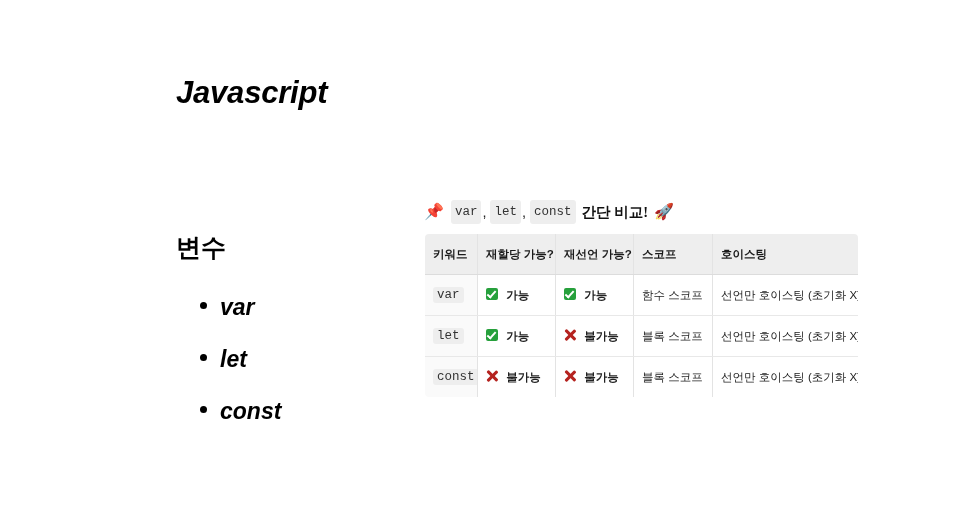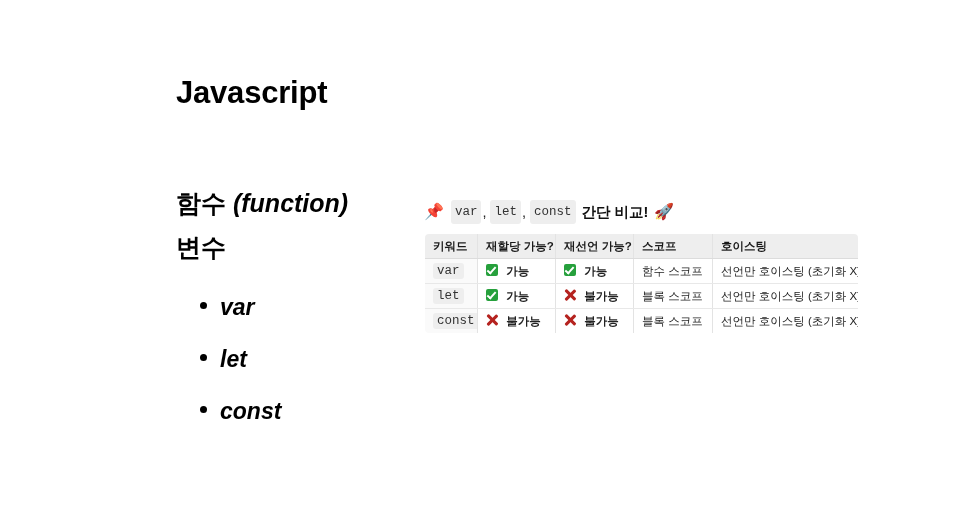--- a/index.html
+++ b/index.html
@@ -20,20 +20,21 @@
   #left-column {
     position: absolute;
     left: 176px;
     top: 74px;
     width: 250px;
   }
 
   #page-title {
     font-size: 31px;
     font-weight: bold;
+    font-style: italic;
     letter-spacing: -0.2px;
     line-height: 38px;
     margin: 0;
   }
 
   #heading-function {
     margin: 0;
     position: absolute;
     left: 0;
     top: 113px;
@@ -106,21 +107,21 @@
     font-size: 16px;
     line-height: 1;
   }
   #figure-caption .emoji.pin { margin-right: 7px; }
   #figure-caption .emoji.rocket { margin-left: 6px; }
   #figure-caption .sep {
     font-weight: normal;
     margin: 0 4px 0 1px;
     color: #222;
   }
-  #figure-caption .caption-text { margin-left: 6px; }
+  #figure-caption .caption-text { margin-left: 6px; font-family: Liberation Serif, serif; }
 
   code.chip {
     font-family: "Liberation Mono", monospace;
     font-size: 12.5px;
     font-weight: normal;
     font-style: normal;
     background: #eeeeee;
     color: #333333;
     border-radius: 3px;
     padding: 1px 4px;
@@ -133,21 +134,21 @@
     background: #ffffff;
     border: 1px solid #dddddd;
     border-radius: 5px;
     overflow: hidden;
     table-layout: fixed;
   }
   #comparison-table th,
   #comparison-table td {
     border-right: 1px solid #e3e3e3;
     border-bottom: 1px solid #e8e8e8;
-    padding: 0 8px;
+    padding: 8px 8px;
     height: 24px;
     font-size: 11.5px;
     text-align: left;
     color: #222222;
     white-space: nowrap;
     overflow: hidden;
   }
   #comparison-table th {
     background: #eeeeee;
     font-weight: bold;
@@ -209,24 +210,20 @@
   .mark.no::after  { transform: rotate(-45deg); }
 
   .cell-text { vertical-align: middle; font-weight: bold; }
 </style>
 </head>
 <body>
 
 <div id="left-column">
   <h1 id="page-title">Javascript</h1>
 
-  <h2 id="heading-function">
-    <span>함수</span>
-    <span class="latin">(function)</span>
-  </h2>
 
   <h2 id="heading-variable">변수</h2>
 
   <ul id="keyword-list">
     <li>
       <span class="bullet"></span>
       <span>var</span>
     </li>
     <li>
       <span class="bullet"></span>

